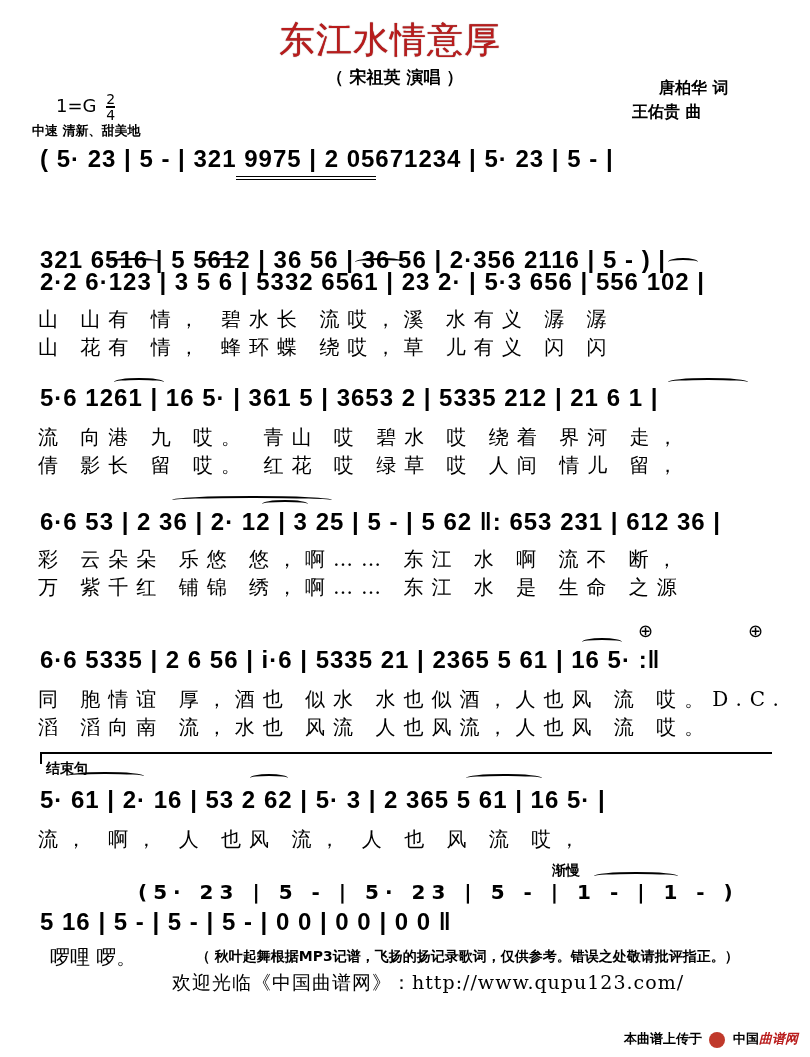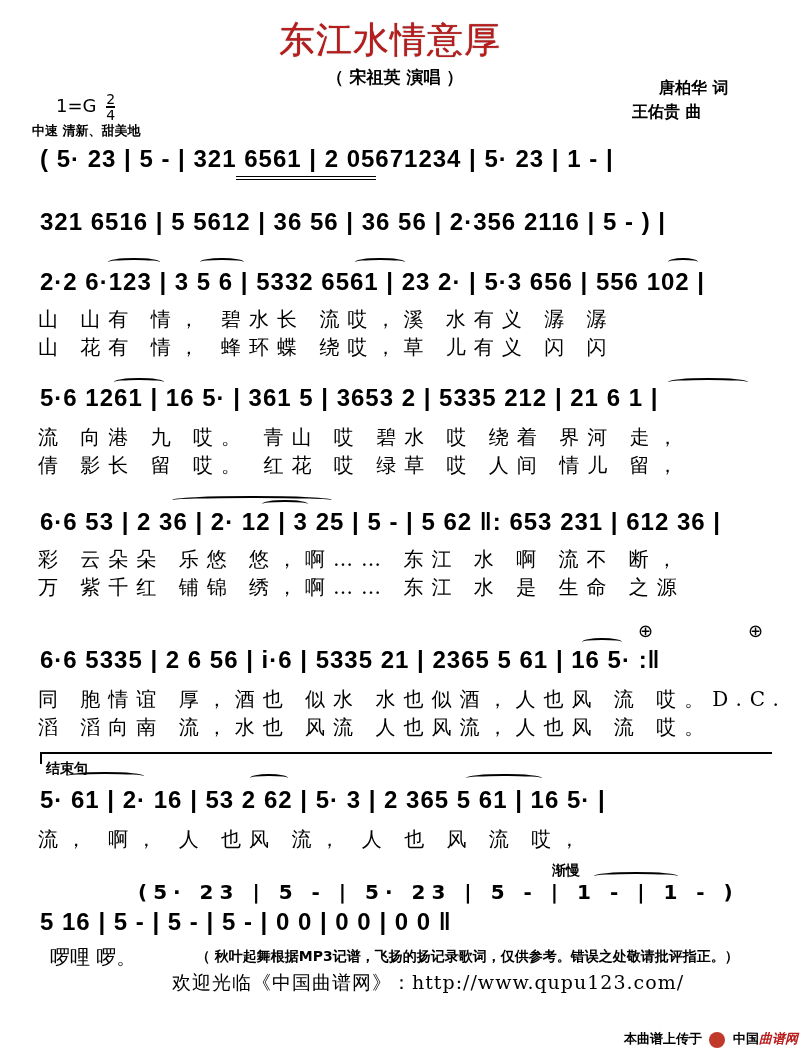--- a/index.html
+++ b/index.html
@@ -40,26 +40,26 @@
 <div class="abs key">
   <span>1=G</span>
   <span class="timesig">
     <span style="border-bottom:2px solid #000;">2</span>
     <span>4</span>
   </span>
 </div>
 <div class="abs tempo">中速 清新、甜美地</div>
 
 <div class="abs row" style="top:145px;">
-  <span class="m" style="left:8px;">( 5·  23 | 5 - | 321 6561 | 2 05671234 | 5·  23 | 1 - |</span>
+  <span class="m" style="left:8px;">( 5·  23 | 5 - | 321 9975 | 2 05671234 | 5·  23 | 5 - |</span>
 </div>
 <div class="abs" style="left:236px; top:176px; width:140px; border-bottom:4px double #000;"></div>
 
 <div class="abs row" style="top:208px;">
-  <span class="m" style="left:8px;">321 6516 | 5 5612 | 36 56 | 36 56 | 2·356 2116 | 5 - ) |</span>
+  <span class="m" style="left:8px;margin-top:38px;">321 6516 | 5 5612 | 36 56 | 36 56 | 2·356 2116 | 5 - ) |</span>
 </div>
 
 <div class="abs row" style="top:268px;">
   <span class="m" style="left:8px;">2·2 6·123 | 3 5 6 | 5332 6561 | 23 2· | 5·3 656 | 556 102 |</span>
 </div>
 <div class="slur" style="left:108px; top:258px; width:52px;"></div>
 <div class="slur" style="left:200px; top:258px; width:44px;"></div>
 <div class="slur" style="left:355px; top:258px; width:50px;"></div>
 <div class="slur" style="left:668px; top:258px; width:30px;"></div>
 <div class="abs lyric" style="left:38px; top:306px;">山 山有    情，  碧水长    流哎，溪 水有义  潺  潺</div>

